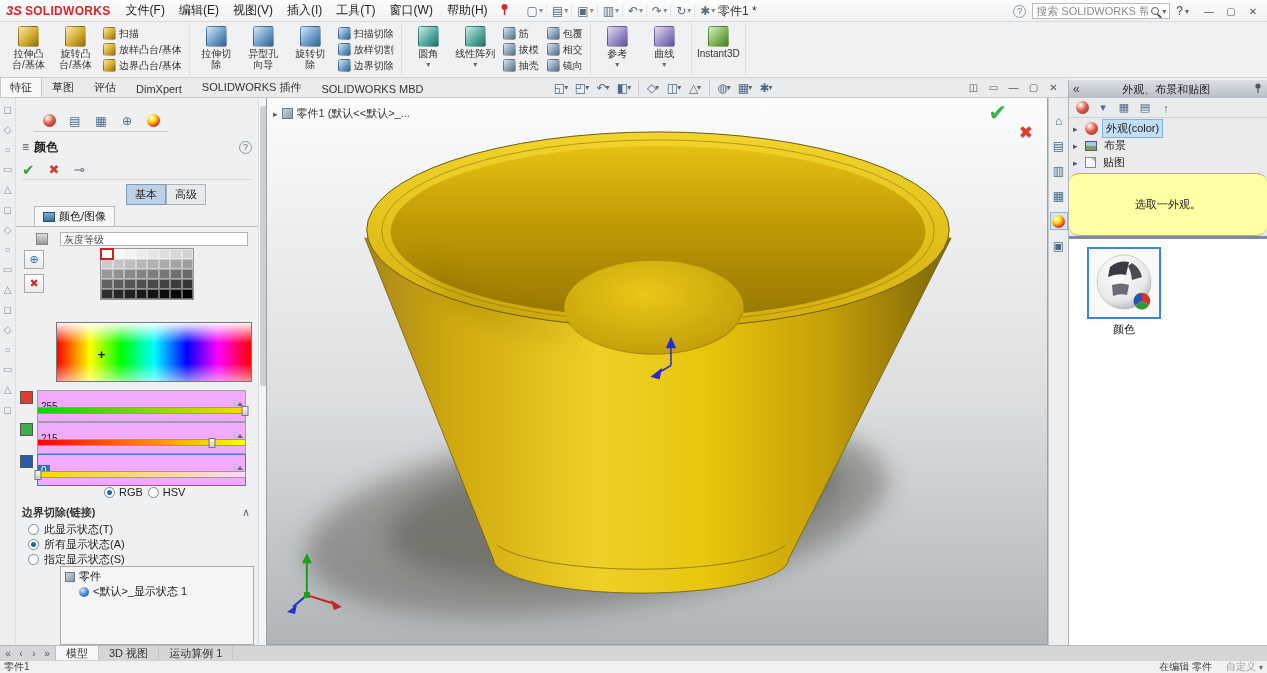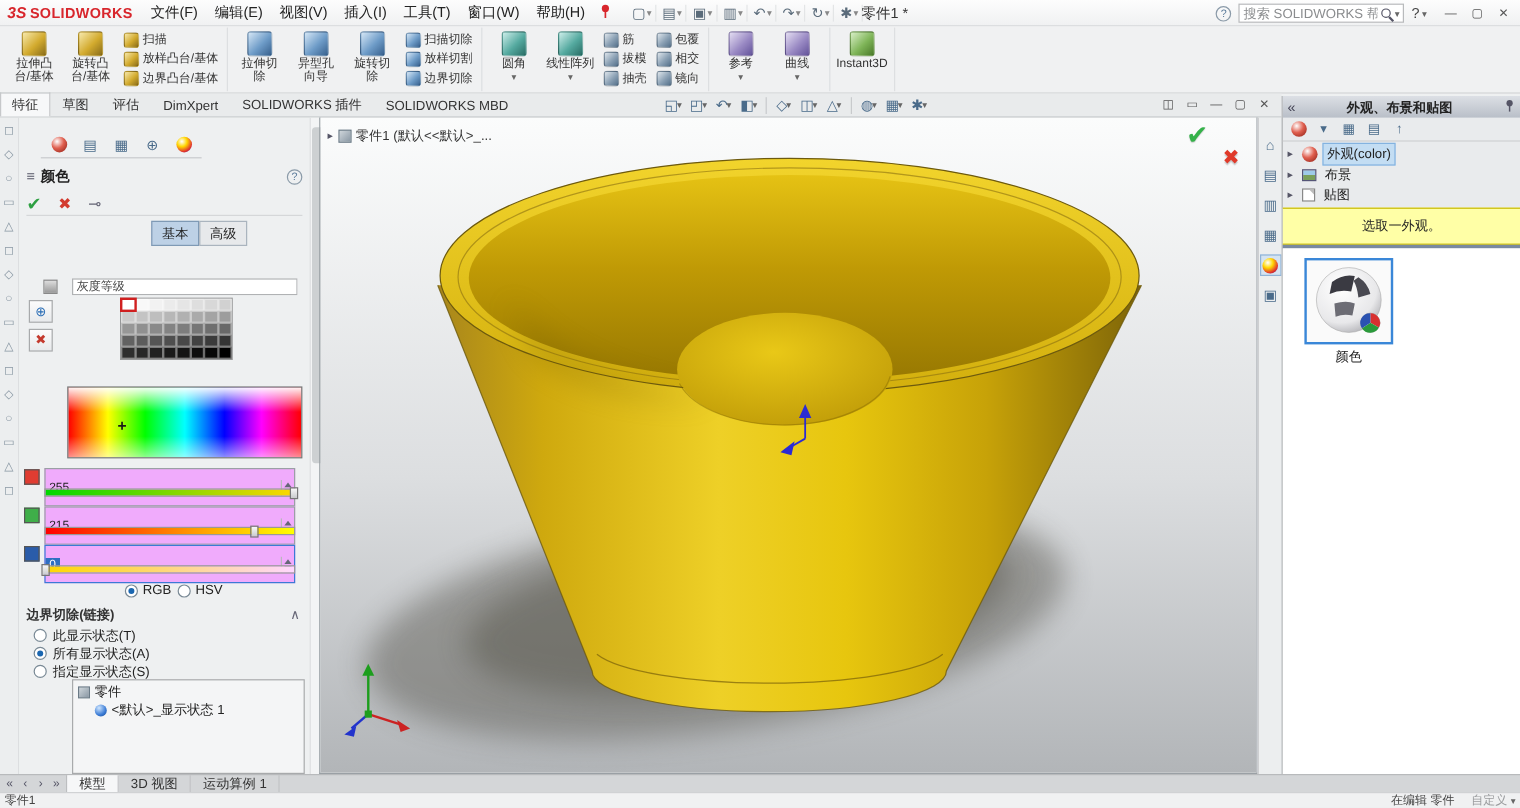--- a/index.html
+++ b/index.html
@@ -131,33 +131,33 @@
 .confirm-ok{position:absolute;right:40px;top:2px;color:#35b24a;font-size:22px;font-weight:bold;text-shadow:0 1px 1px rgba(0,0,0,.2);}
 .confirm-cancel{position:absolute;right:14px;top:24px;color:#e03a2a;font-size:17px;font-weight:bold;text-shadow:0 1px 1px rgba(0,0,0,.2);}
 
 
 .side-strip{position:absolute;top:98px;left:1048px;width:20px;bottom:28px;background:#eceeef;border-left:1px solid #c6c8ca;display:flex;flex-direction:column;align-items:center;padding-top:14px;gap:7px;}
 .ssi{width:18px;height:18px;display:flex;align-items:center;justify-content:center;color:#4a6b8a;font-size:12px;}
 .ssi.active{background:#d5e4f2;border:1px solid #8fb4d8;}
 .taskpane{position:absolute;top:80px;left:1068px;right:0;bottom:28px;background:#e9ebed;border-left:1px solid #b0b2b4;display:flex;flex-direction:column;}
 .tp-header{height:18px;background:linear-gradient(#dcdfe5,#b9bfc8);display:flex;align-items:center;font-size:11px;color:#222;padding:0 4px;flex:none;}
 .tp-header .coll{font-size:12px;color:#445;}
-.tp-header .t{flex:1;text-align:center;font-weight:bold;}
+.tp-header .t{flex:1;text-align:center;font-weight:normal;}
 .tp-toolbar{height:20px;display:flex;align-items:center;gap:5px;padding:2px 5px;border-bottom:1px solid #cfd1d3;flex:none;}
 .tpt{display:flex;align-items:center;justify-content:center;width:16px;height:16px;color:#4a6b8a;font-size:11px;}
 .tp-tree{padding:2px 0;flex:none;}
 .tp-row{display:flex;align-items:center;gap:4px;height:17px;padding:0 4px;font-size:11px;}
 .tp-row .tri{color:#556;font-size:9px;width:8px;}
 .tp-row .lbl{padding:1px 3px;}
 .tp-row.selected .lbl{background:#c3ddf3;border:1px solid #84b3e0;}
 .scene-ic{width:12px;height:10px;background:linear-gradient(#9ecbe8 50%,#7aa05a 50%);border:1px solid #557;}
 .decal-ic{width:11px;height:11px;background:#fff;border:1px solid #888;position:relative;}
 .decal-ic::after{content:"";position:absolute;right:0;top:0;border-left:4px solid transparent;border-top:4px solid #bbb;}
 .tp-default{padding:4px 4px 3px 4px;font-size:11px;color:#222;flex:none;}
-.tp-hint{background:#ffffa6;border-top:1px solid #c8b800;border-bottom:1px solid #c8b800;text-align:center;font-size:11px;padding:7px 4px;flex:none;}
+.tp-hint{background:#ffffa6;border-top:1px solid #c8b800;border-bottom:1px solid #c8b800;text-align:center;font-size:11px;padding:23px 4px;flex:none;border-radius:10px;}
 .tp-divider{height:3px;background:#7a8aa0;flex:none;}
 .tp-content{flex:1;background:#fff;padding:8px 0 0 18px;overflow:hidden;}
 .thumb{width:74px;text-align:center;margin-bottom:12px;}
 .thumb .tile{width:74px;height:72px;background:#fafafa;border:1px solid #c8cacc;display:flex;align-items:center;justify-content:center;}
 .thumb.selected .tile{border:2px solid #3a87d8;}
 .thumb .cap{font-size:11px;margin-top:3px;color:#222;}
 
 
 .bottom-tabs{position:absolute;left:0;right:0;top:645px;height:15px;background:#d4d6d8;border-top:1px solid #b8babc;display:flex;align-items:stretch;font-size:11px;}
 .bt-nav{display:flex;align-items:center;padding:0 2px;gap:1px;border-right:1px solid #bcbec0;}
@@ -438,20 +438,26 @@
       <span class="info-circle pm-help">?</span>
     </div>
     <div class="pm-actions">
       <span class="act-ok">✔</span>
       <span class="act-cancel">✖</span>
       <span class="act-pin">⊸</span>
     </div>
     <div class="mode-btns">
       <span class="mbtn active">基本</span>
       <span class="mbtn">高级</span>
+    </div>
+    <div class="ci-tabrow">
+      <span class="ci-tab">
+        <span class="ci-ic"></span>
+        <span>颜色/图像</span>
+      </span>
     </div>
     <div class="palette-row">
       <span class="palette-ic"></span>
       <span class="palette-box">灰度等级</span>
     </div>
     <div class="swatch-btns">
       <span class="sbtn add">⊕</span>
       <span class="sbtn del">✖</span>
     </div>
     <div class="swatches" id="swatches">

